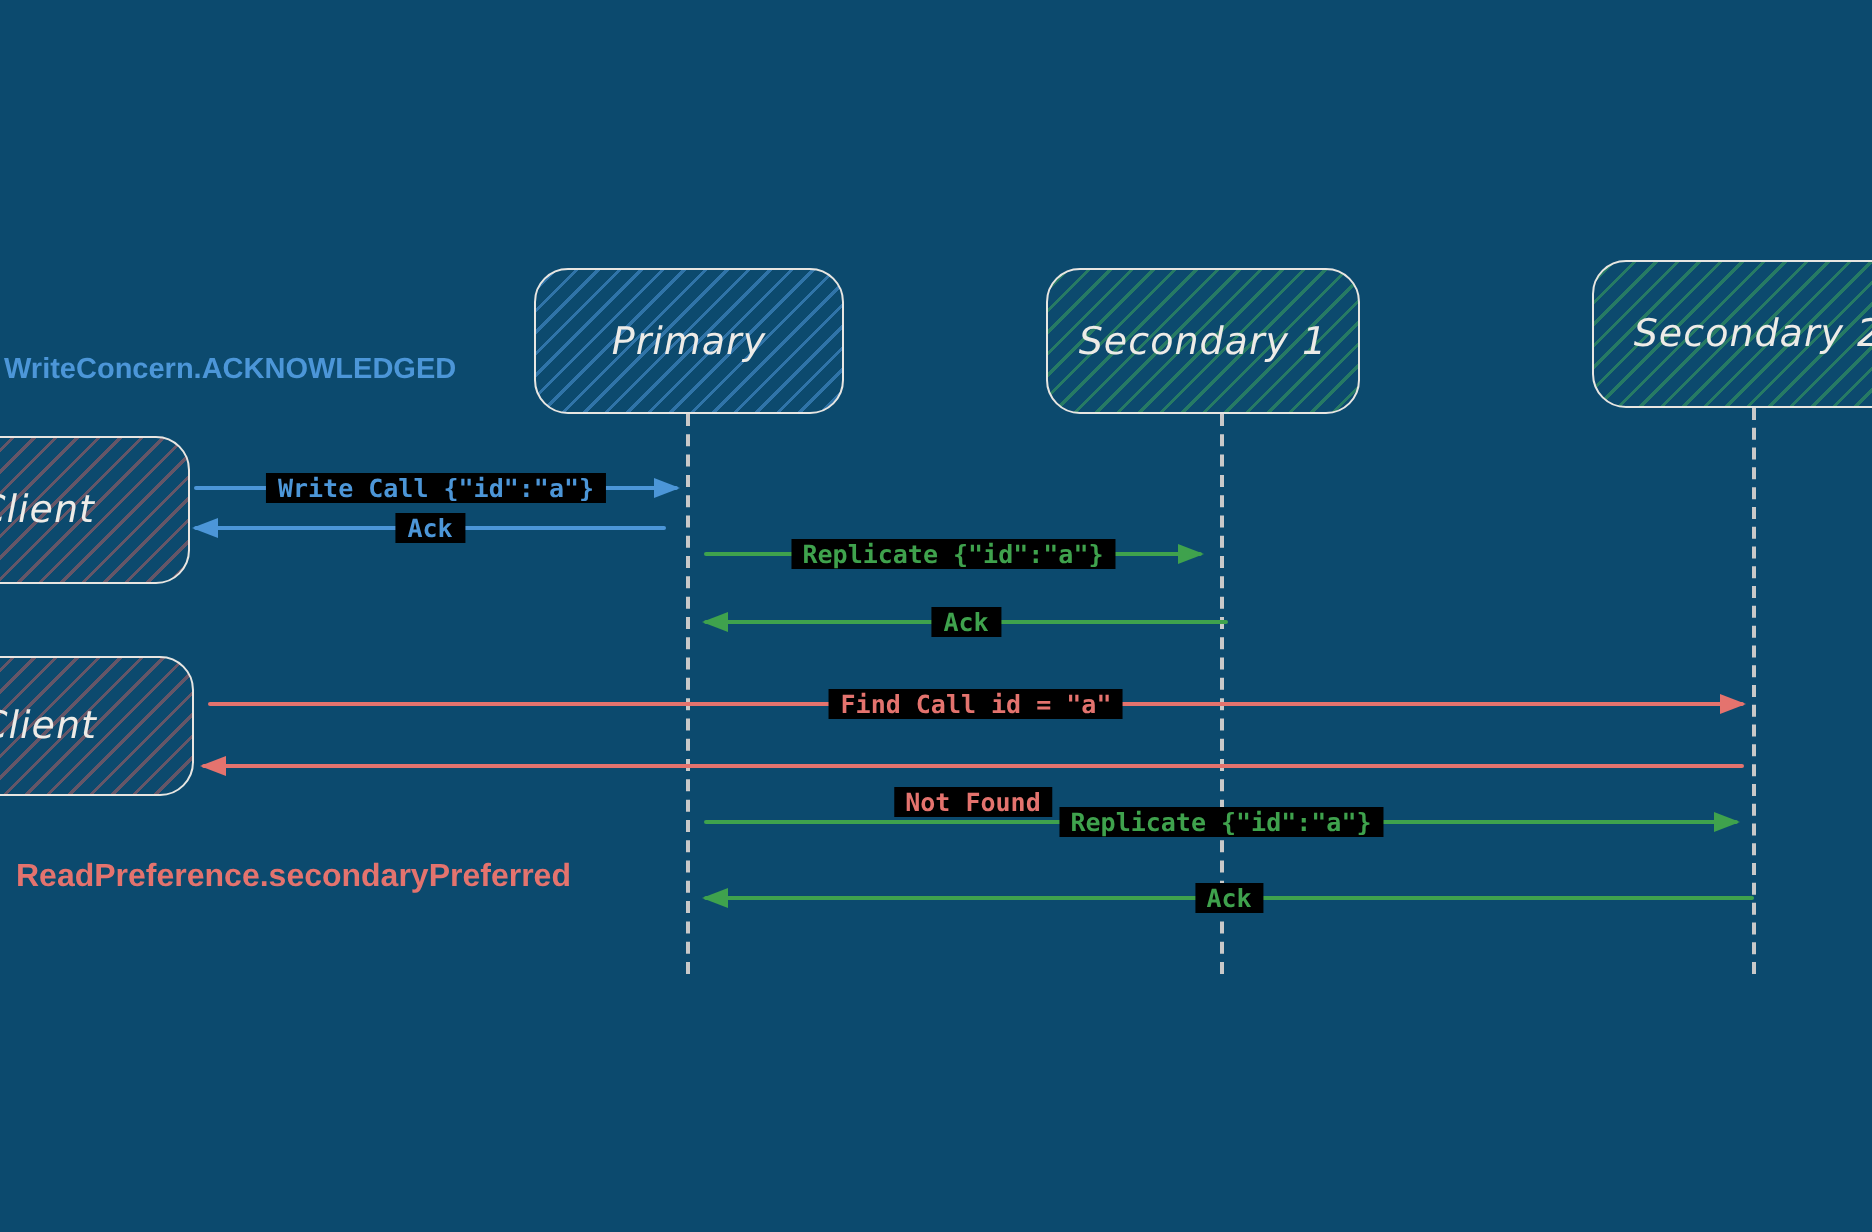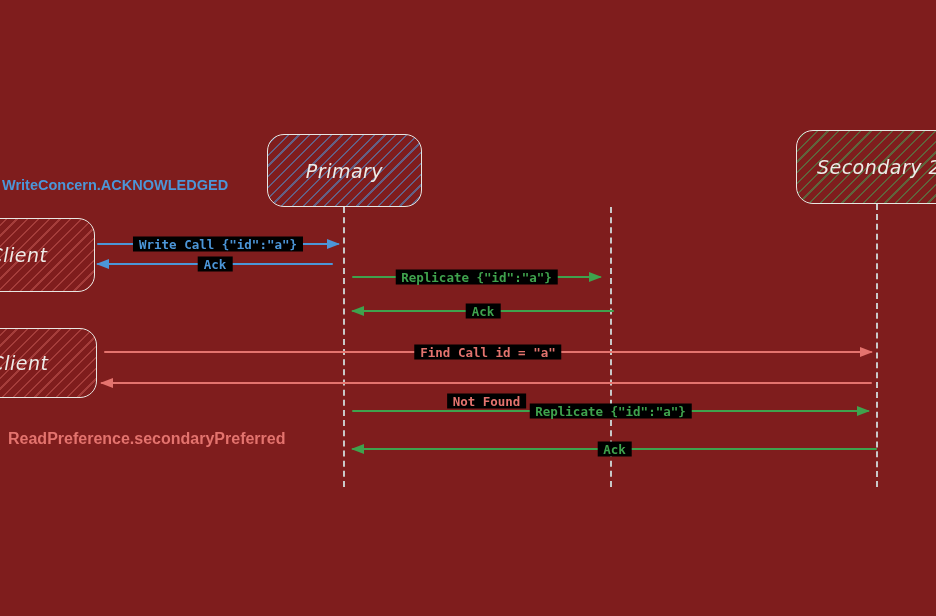--- a/index.html
+++ b/index.html
@@ -41,23 +41,26 @@
   }
   .note{
     position:absolute;white-space:nowrap;
     font-family:Liberation Sans, sans-serif;font-weight:bold;
     z-index:2;
   }
 </style>
 </head>
 <body>
 
-<div id="stage" style="background: #7f1d1d;">
+<div id="stage" style="background: #0c4a6e;">
     <div class="actor" style="left: 267px; top: 134px; width: 155px; height: 73px; border-color: rgb(232, 230, 226); background: repeating-linear-gradient(135deg, transparent 0px, transparent 6px, rgba(77, 150, 216, 0.55) 6px, rgba(77, 150, 216, 0.55) 7.6px);">
       <div class="actor-label">Primary</div>
+    </div>
+    <div class="actor" style="left: 523px; top: 134px; width: 157px; height: 73px; border-color: rgb(232, 230, 226); background: repeating-linear-gradient(135deg, transparent 0px, transparent 6px, rgba(64, 170, 90, 0.5) 6px, rgba(64, 170, 90, 0.5) 7.6px);">
+      <div class="actor-label">Secondary 1</div>
     </div>
     <div class="actor" style="left: 796px; top: 130px; width: 166px; height: 74px; border-color: rgb(232, 230, 226); background: repeating-linear-gradient(135deg, transparent 0px, transparent 6px, rgba(64, 170, 90, 0.5) 6px, rgba(64, 170, 90, 0.5) 7.6px);">
       <div class="actor-label">Secondary 2</div>
     </div>
     <div class="actor" style="left: -58px; top: 218px; width: 153px; height: 74px; border-color: rgb(232, 230, 226); background: repeating-linear-gradient(135deg, transparent 0px, transparent 6px, rgba(210, 100, 95, 0.45) 6px, rgba(210, 100, 95, 0.45) 7.6px);">
       <div class="actor-label">Client</div>
     </div>
     <div class="actor" style="left: -58px; top: 328px; width: 155px; height: 70px; border-color: rgb(232, 230, 226); background: repeating-linear-gradient(135deg, transparent 0px, transparent 6px, rgba(210, 100, 95, 0.45) 6px, rgba(210, 100, 95, 0.45) 7.6px);">
       <div class="actor-label">Client</div>
     </div>

